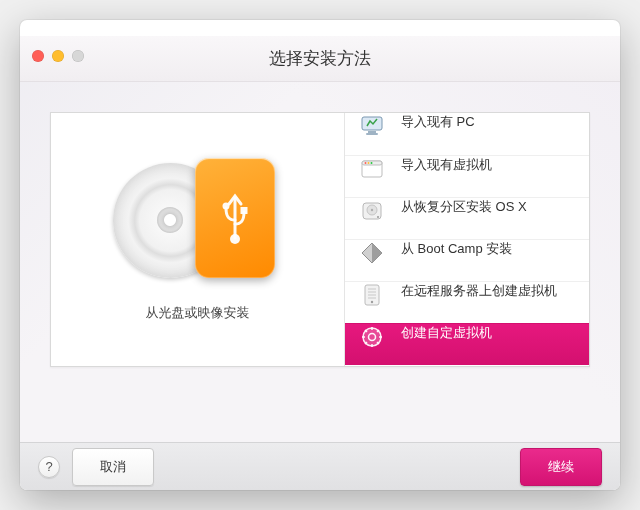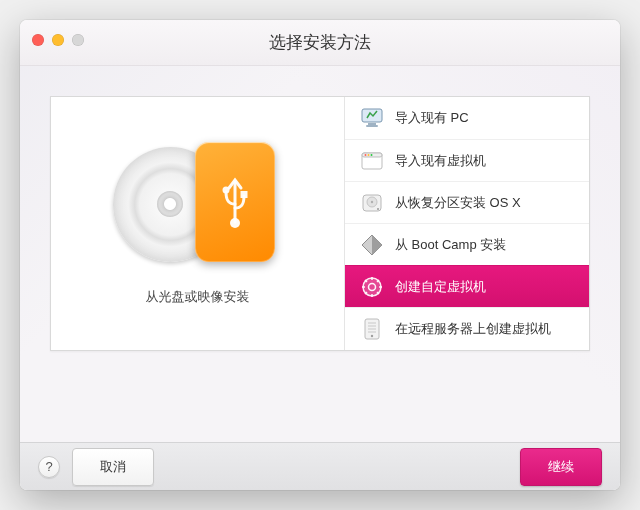--- a/index.html
+++ b/index.html
@@ -27,20 +27,21 @@
   }
   .titlebar {
     height: 46px;
     position: relative;
     display: flex;
     align-items: center;
     justify-content: center;
     background: linear-gradient(#f9f7f9, #f1eef1);
     border-bottom: 1px solid #e4e0e4;
     flex-shrink: 0;
+    margin-top: 16px;
   }
   .traffic-lights {
     position: absolute;
     left: 12px;
     top: 14px;
     display: flex;
     gap: 8px;
   }
   .tl {
     width: 12px; height: 12px; border-radius: 50%;
@@ -128,22 +129,22 @@
     font-size: 13px;
     color: #444;
   }
   .right-pane {
     flex: 1;
     display: flex;
     flex-direction: column;
   }
   .opt {
     display: flex;
-    align-items: center;
-    gap: 10px;
+    align-items: flex-start;
+    gap: 16px;
     padding: 0 14px;
     height: 42px;
     font-size: 13px;
     color: #333;
     cursor: pointer;
   }
   .opt + .opt { border-top: 1px solid #efefef; }
   .opt.selected {
     background: linear-gradient(#e6187e, #d4106f);
     color: #fff;
@@ -279,54 +280,54 @@
         <div class="opt">
           <span class="icon-slot">
             <svg width="24" height="24" viewBox="0 0 24 24">
               <polygon points="12,2 22,12 12,22 2,12" fill="#d0d0d0" stroke="#8e8e8e"></polygon>
               <polygon points="12,2 22,12 12,22" fill="#9e9e9e"></polygon>
             </svg>
           </span>
           <span>从 Boot Camp 安装</span>
         </div>
 
+        <div class="opt">
+          <span class="icon-slot">
+            <svg width="22" height="24" viewBox="0 0 22 24">
+              <rect x="4" y="2" width="14" height="20" rx="2" fill="#f2f2f2" stroke="#bcbcbc"></rect>
+              <line x1="7" y1="6" x2="15" y2="6" stroke="#c8c8c8"></line>
+              <line x1="7" y1="9" x2="15" y2="9" stroke="#c8c8c8"></line>
+              <line x1="7" y1="12" x2="15" y2="12" stroke="#c8c8c8"></line>
+              <line x1="7" y1="15" x2="15" y2="15" stroke="#c8c8c8"></line>
+              <circle cx="11" cy="19" r="1.2" fill="#9e9e9e"></circle>
+            </svg>
+          </span>
+          <span>在远程服务器上创建虚拟机</span>
+        </div>
+
         <div class="opt selected">
           <span class="icon-slot">
             <svg width="24" height="24" viewBox="0 0 24 24">
               <circle cx="12" cy="12" r="9" fill="rgba(255,255,255,0.22)" stroke="rgba(255,255,255,0.9)" stroke-width="1.5"></circle>
               <circle cx="12" cy="12" r="3.5" fill="none" stroke="rgba(255,255,255,0.95)" stroke-width="1.5"></circle>
               <g stroke="rgba(255,255,255,0.95)" stroke-width="1.5">
                 <line x1="12" y1="2" x2="12" y2="5"></line>
                 <line x1="12" y1="19" x2="12" y2="22"></line>
                 <line x1="2" y1="12" x2="5" y2="12"></line>
                 <line x1="19" y1="12" x2="22" y2="12"></line>
                 <line x1="5" y1="5" x2="7" y2="7"></line>
                 <line x1="17" y1="17" x2="19" y2="19"></line>
                 <line x1="5" y1="19" x2="7" y2="17"></line>
                 <line x1="17" y1="7" x2="19" y2="5"></line>
               </g>
             </svg>
           </span>
           <span>创建自定虚拟机</span>
         </div>
 
-        <div class="opt">
-          <span class="icon-slot">
-            <svg width="22" height="24" viewBox="0 0 22 24">
-              <rect x="4" y="2" width="14" height="20" rx="2" fill="#f2f2f2" stroke="#bcbcbc"></rect>
-              <line x1="7" y1="6" x2="15" y2="6" stroke="#c8c8c8"></line>
-              <line x1="7" y1="9" x2="15" y2="9" stroke="#c8c8c8"></line>
-              <line x1="7" y1="12" x2="15" y2="12" stroke="#c8c8c8"></line>
-              <line x1="7" y1="15" x2="15" y2="15" stroke="#c8c8c8"></line>
-              <circle cx="11" cy="19" r="1.2" fill="#9e9e9e"></circle>
-            </svg>
-          </span>
-          <span>在远程服务器上创建虚拟机</span>
-        </div>
-
       </div>
     </div>
   </div>
 
   <div class="footer">
     <div class="help-btn">?</div>
     <div class="btn">取消</div>
     <div class="spacer"></div>
     <div class="btn primary">继续</div>
   </div>

